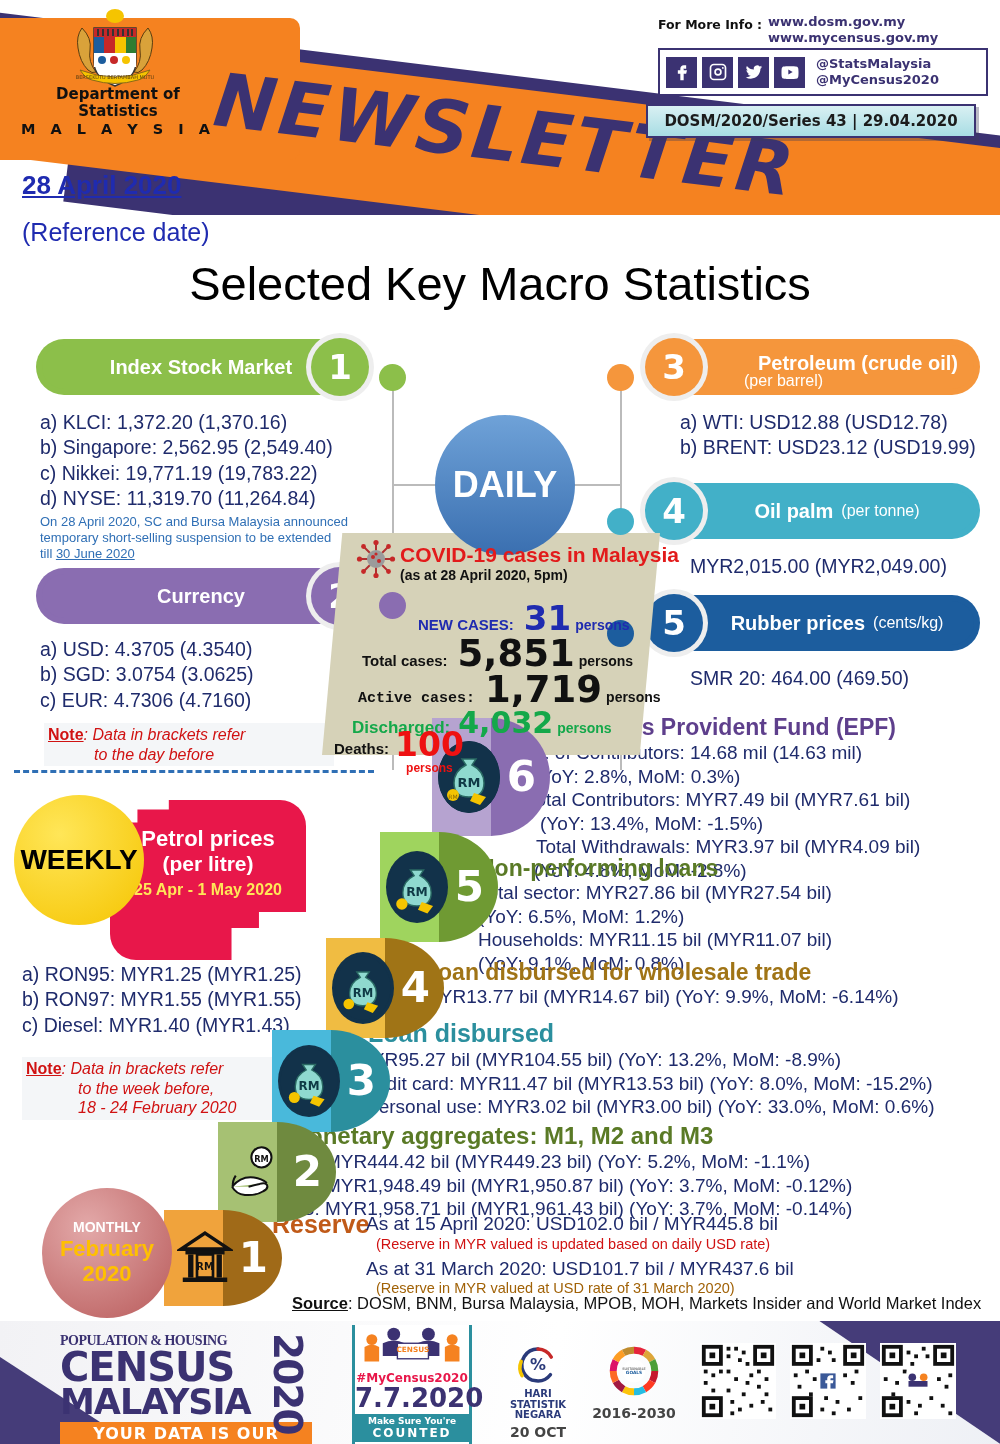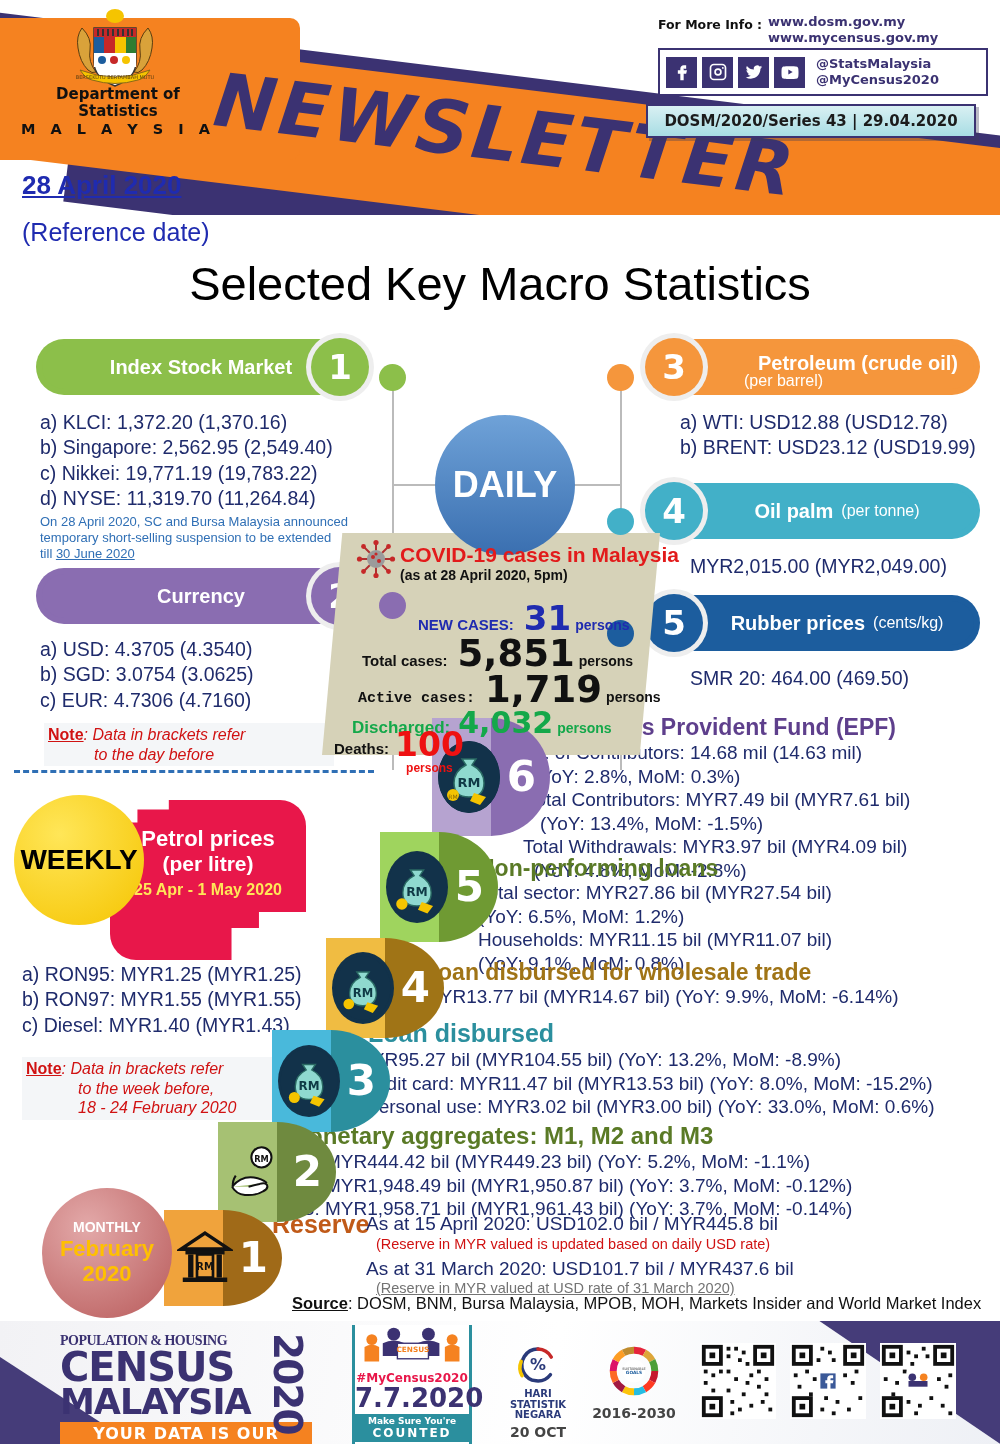--- a/index.html
+++ b/index.html
@@ -507,21 +507,21 @@
       </svg>
     </div>
     <div class="num">6</div>
   </div>
   <div class="step-head" style="left:533px; top:714px; color:#5e3f8c;">Employees Provident Fund (EPF)</div>
   <div class="step-body" style="left:520px; top:741px; width:480px;">
     <div>No. of Contributors: 14.68 mil (14.63 mil)</div>
     <div style="margin-left:14px;">(YoY: 2.8%, MoM: 0.3%)</div>
     <div style="margin-left:6px;">Total Contributors: MYR7.49 bil (MYR7.61 bil)</div>
     <div style="margin-left:20px;">(YoY: 13.4%, MoM: -1.5%)</div>
-    <div style="margin-left:3px;">Total Withdrawals: MYR3.97 bil (MYR4.09 bil)</div>
+    <div style="margin-left:16px;">Total Withdrawals: MYR3.97 bil (MYR4.09 bil)</div>
     <div style="margin-left:14px;">(YoY: 4.8%, MoM: -2.8%)</div>
   </div>
 
   <div class="step" style="left:380px; top:832px; width:118px; height:110px;">
     <div class="leaf" style="background:#6f9a33;"></div>
     <div class="half-l" style="background:#9fd45e;"></div>
     <div class="coin">
       <svg viewBox="0 0 62 72" width="60" height="68">
         <ellipse cx="31" cy="36" rx="31" ry="36" fill="#12324a"></ellipse>
         <path d="M24 18 h14 l-4 6 q12 6 12 18 q0 14 -15 14 q-15 0 -15 -14 q0 -12 12 -18z" fill="#8fd9cf" stroke="#2a6a63" stroke-width="1.5"></path>
@@ -615,21 +615,21 @@
         <rect x="6" y="58" width="50" height="5" fill="#111"></rect>
       </svg>
     </div>
     <div class="num">1</div>
   </div>
   <div class="step-head" style="left:272px; top:1210px; color:#c05a18; font-size:25px;">Reserve</div>
   <div class="step-body" style="left:366px; top:1212px; width:620px;">
     <div>As at 15 April 2020: USD102.0 bil / MYR445.8 bil</div>
     <div style="font-size:14.5px; color:#d01212; margin-left:10px;">(Reserve in MYR valued is updated based on daily USD rate)</div>
     <div style="margin-top:3px;">As at 31 March 2020: USD101.7 bil / MYR437.6 bil</div>
-    <div style="font-size:14.5px; color:#737373; margin-left:10px;text-decoration:underline;">(Reserve in MYR valued at USD rate of 31 March 2020)</div>
+    <div style="font-size:14.5px; color:#a16207; margin-left:10px;">(Reserve in MYR valued at USD rate of 31 March 2020)</div>
   </div>
 
   <div class="source-line">
     <b>Source</b><span>: DOSM, BNM, Bursa Malaysia, MPOB, MOH, Markets Insider and World Market Index</span>
   </div>
 
   <div class="footer">
     <div class="tri-left"></div>
     <div class="tri-right"></div>
 

